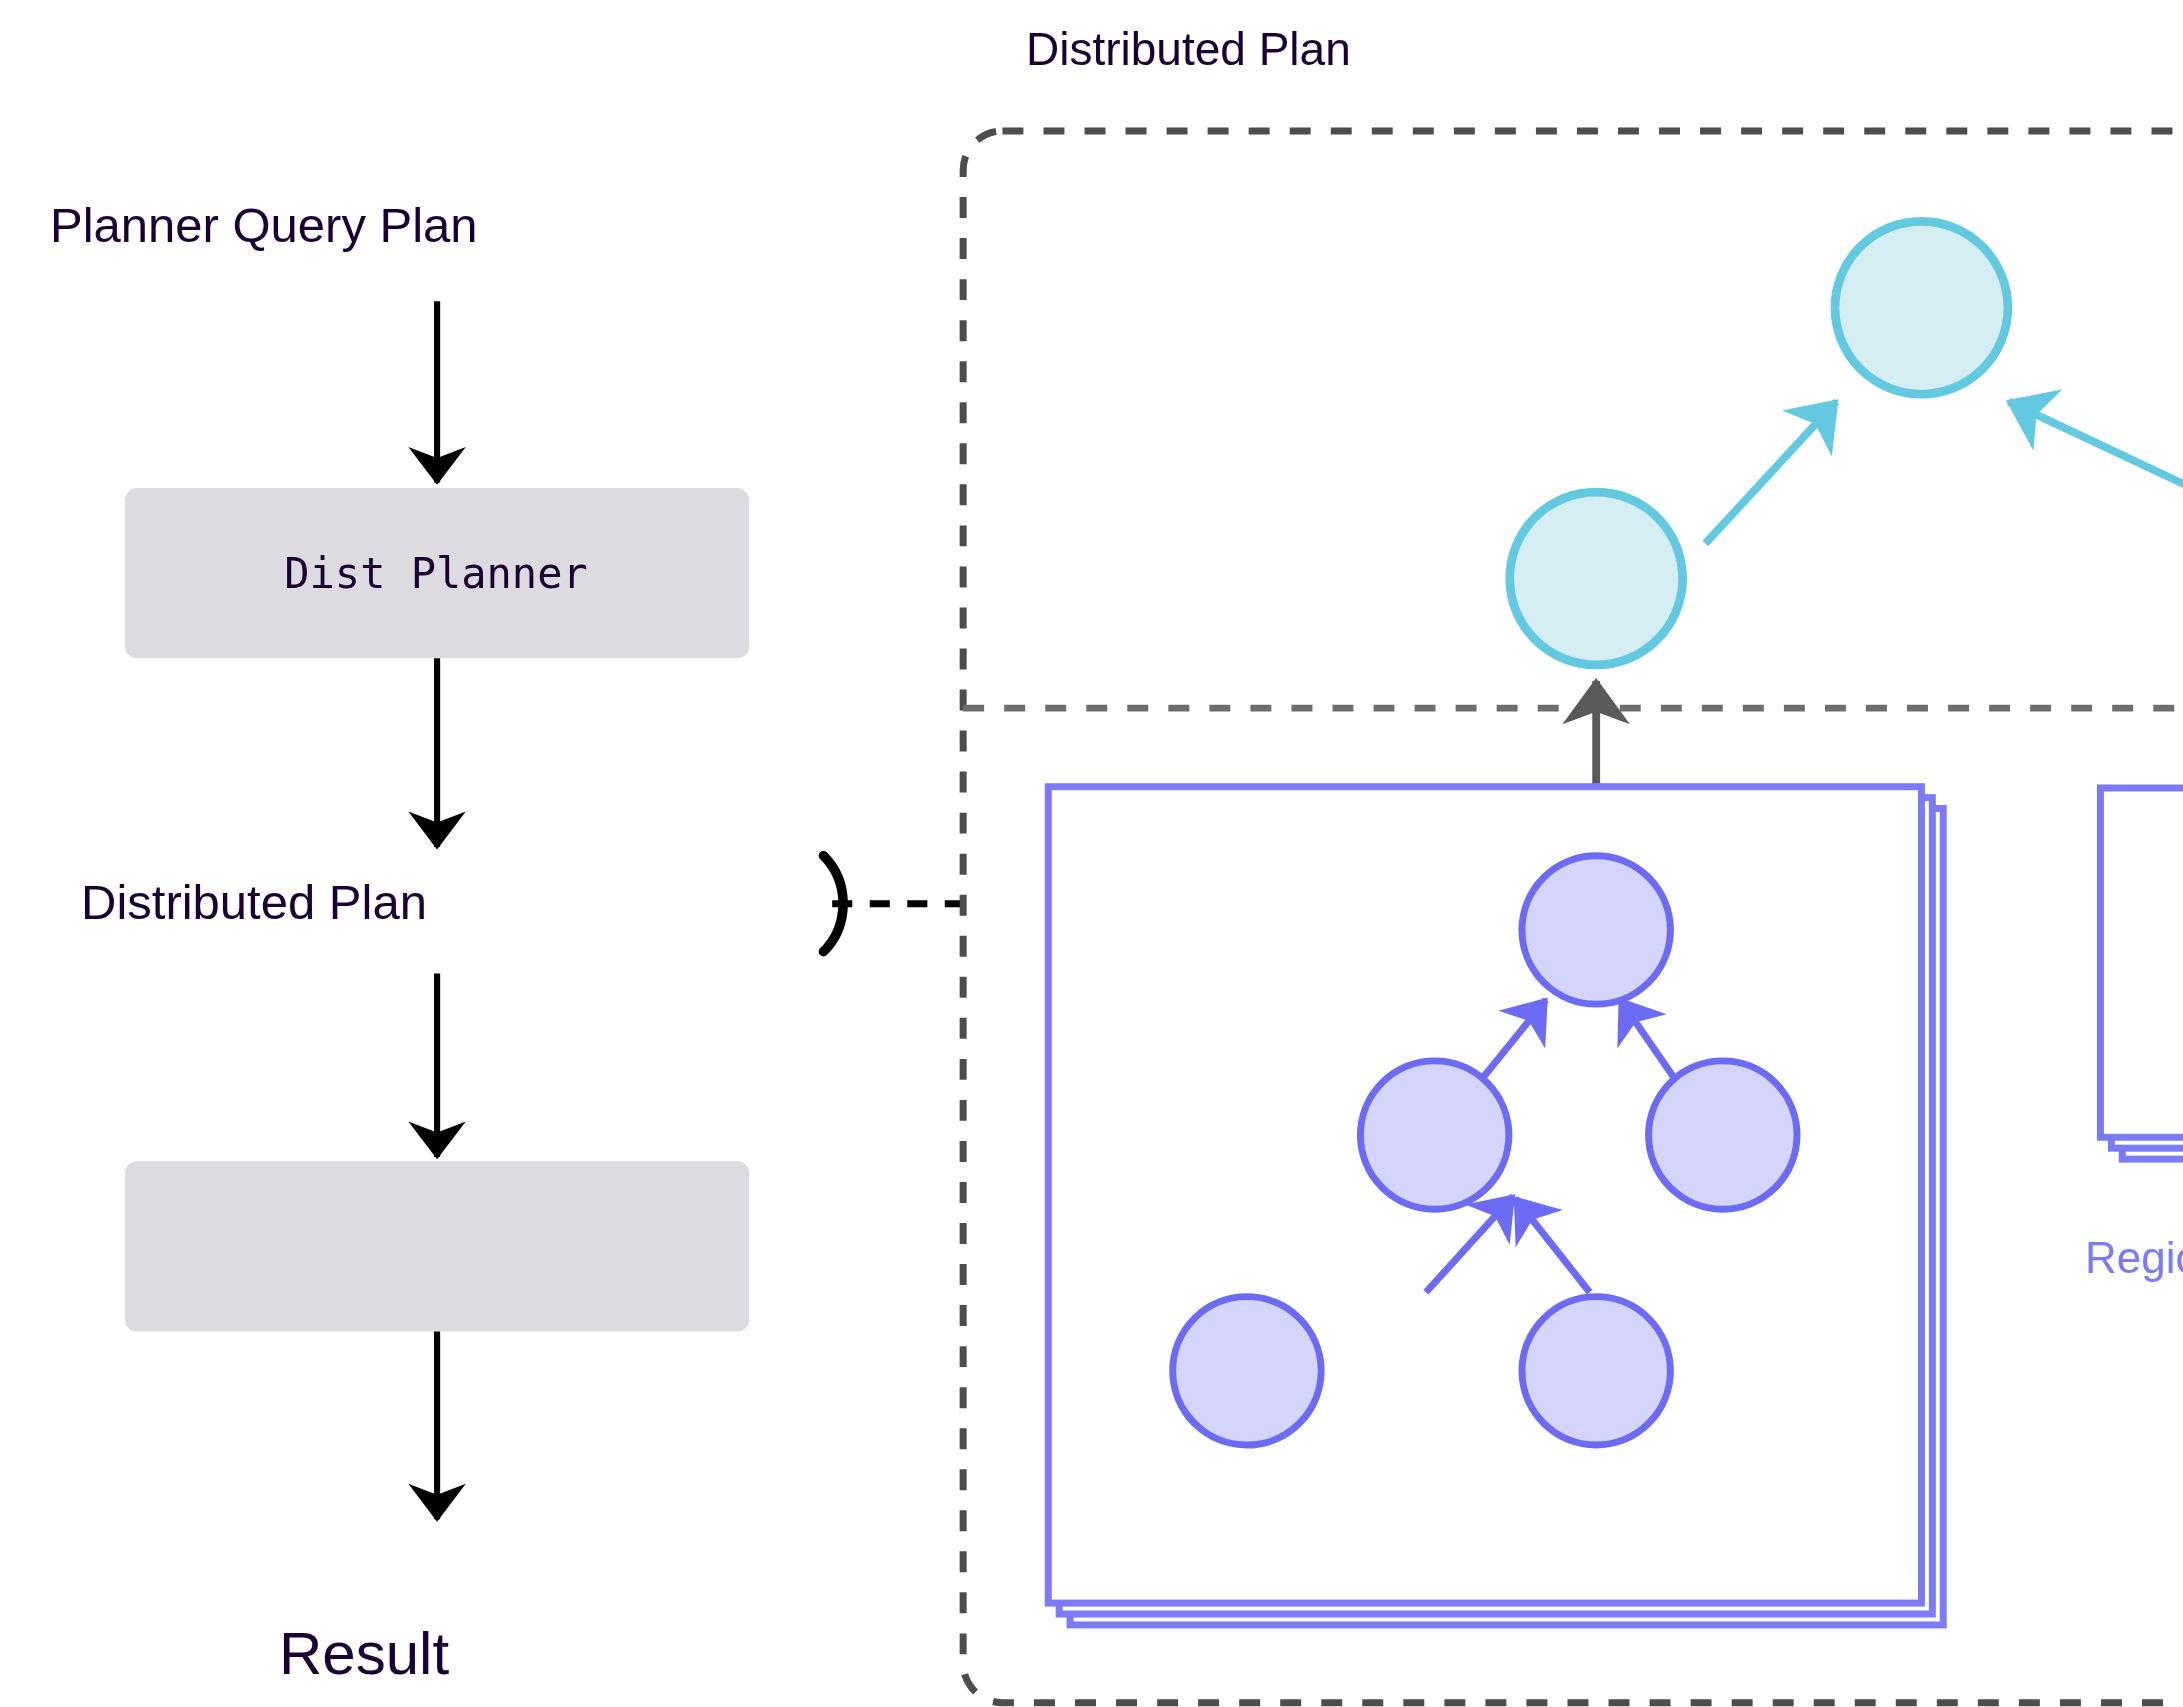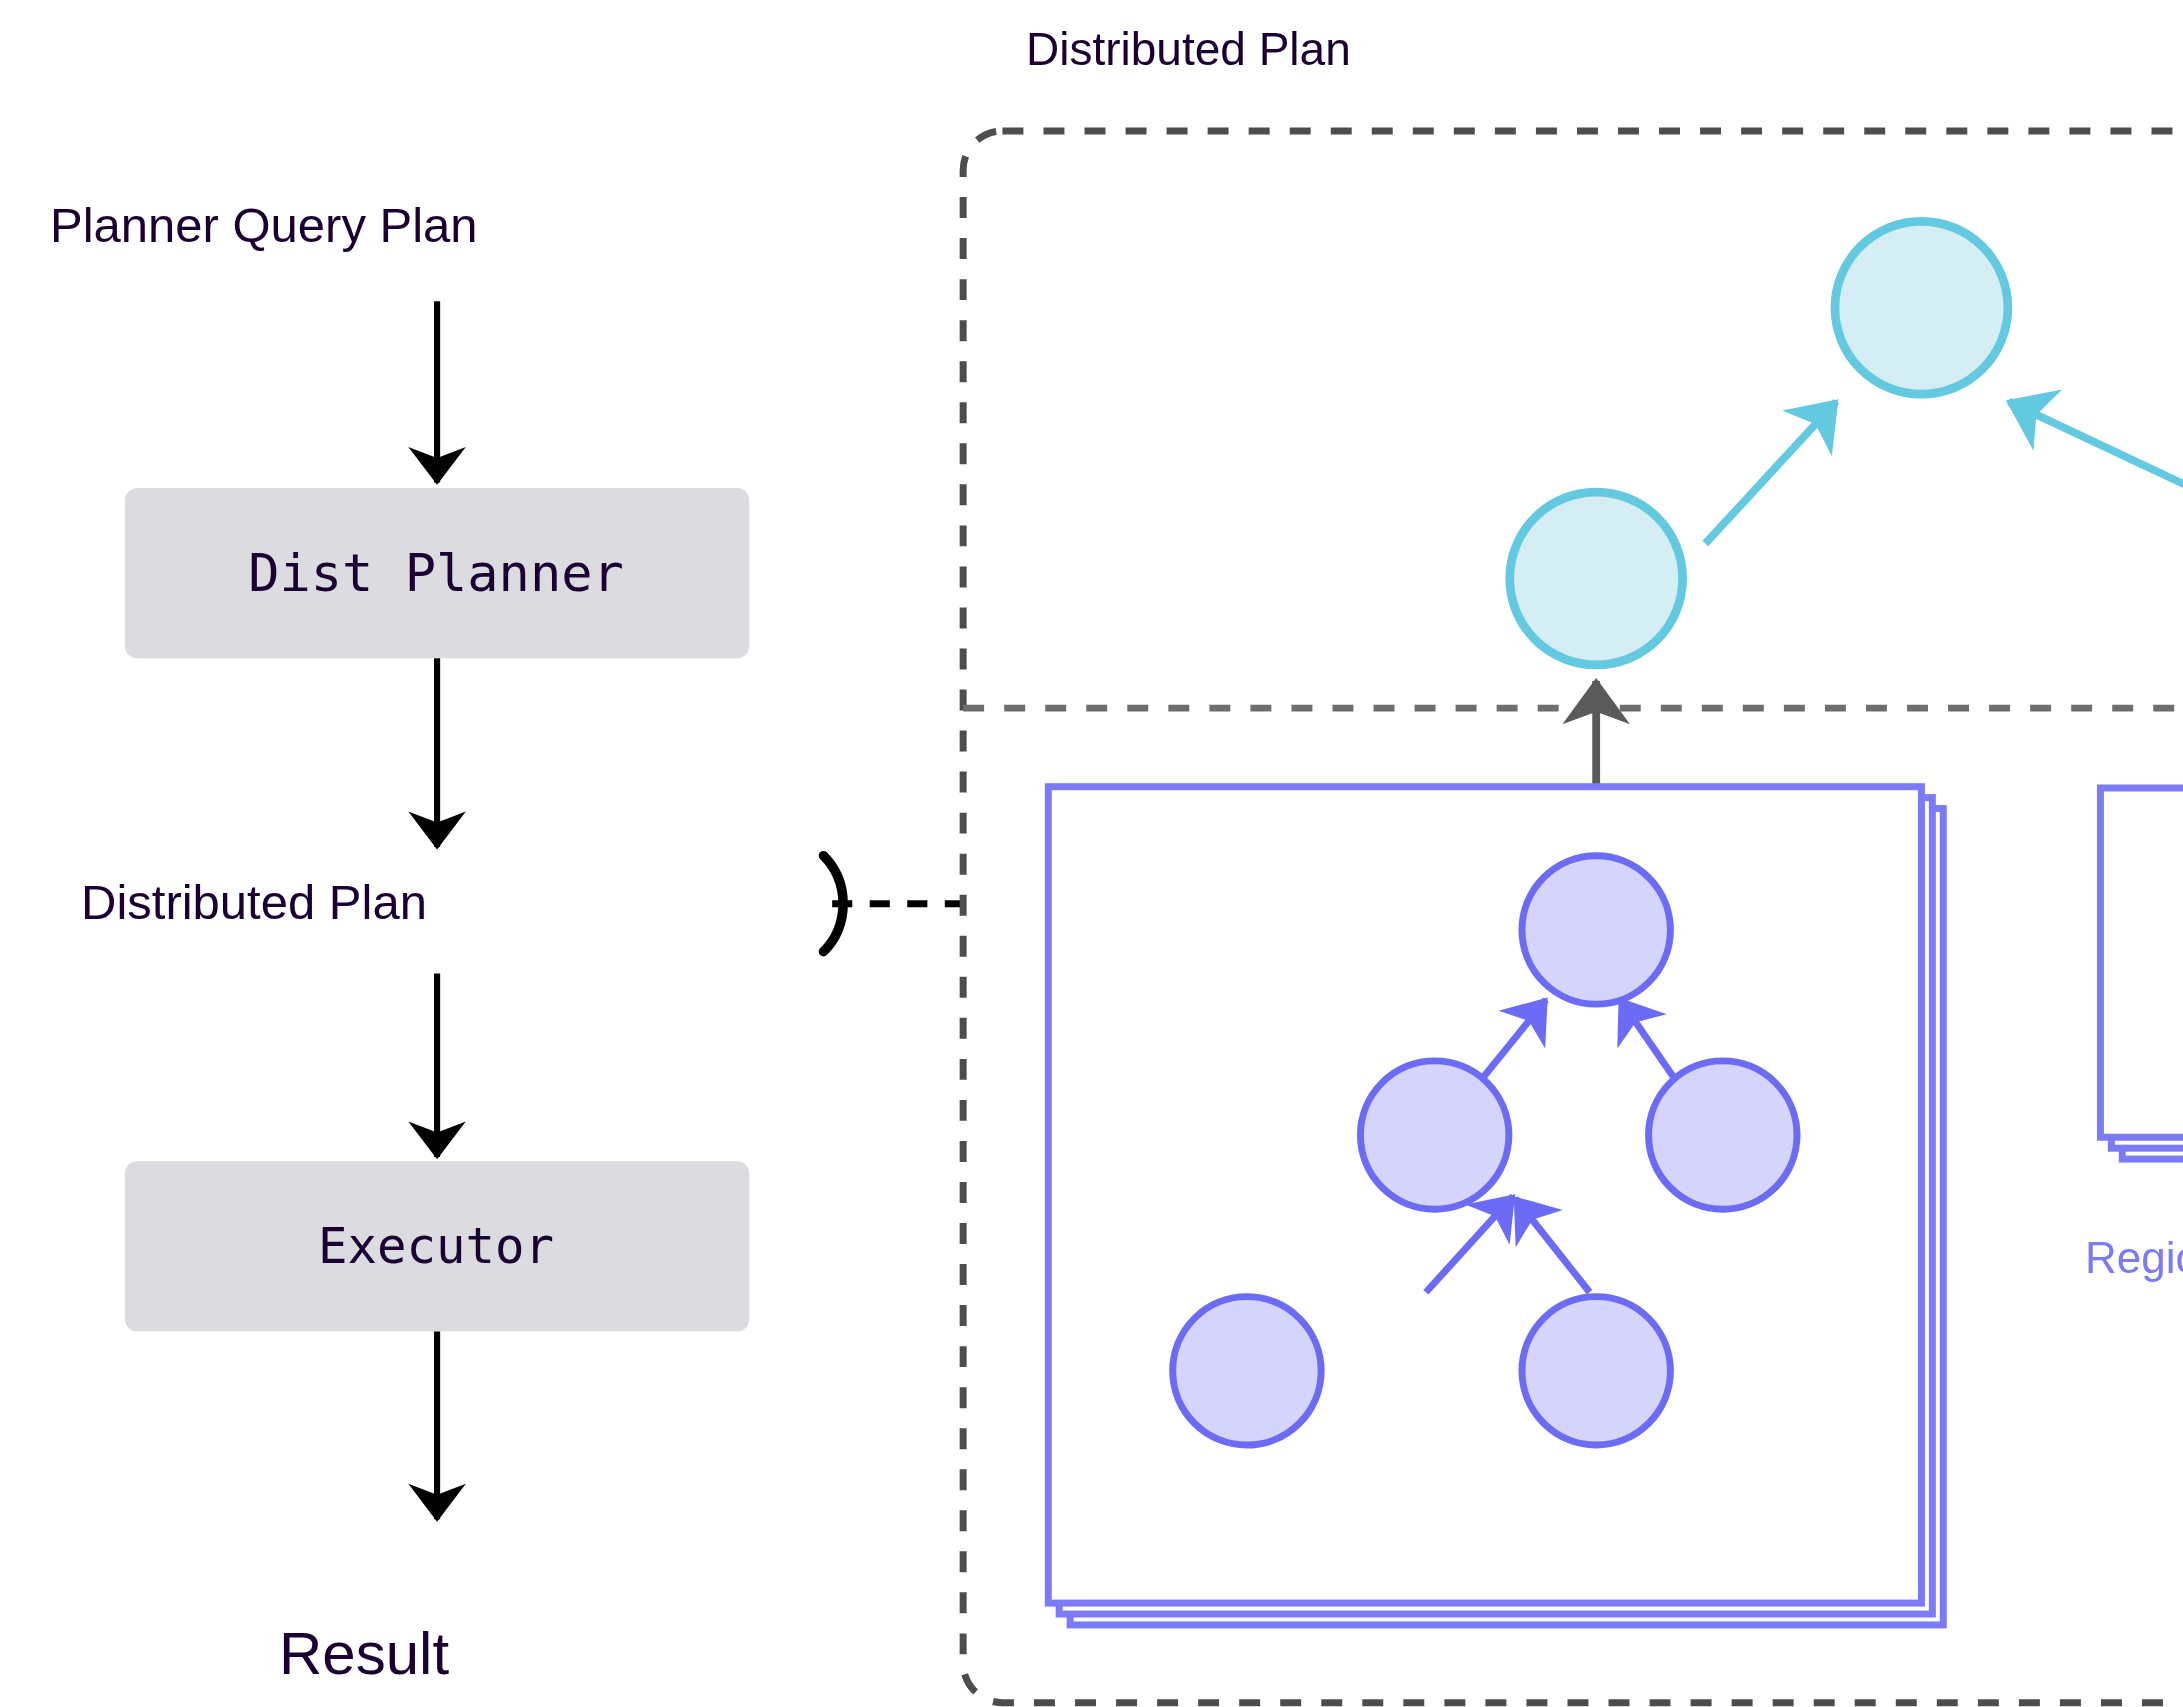--- a/index.html
+++ b/index.html
@@ -106,24 +106,23 @@
       <rect x="4810" y="1805" width="810" height="800" fill="#ffffff" stroke="#7b7bf8" stroke-width="16"></rect>
       <circle cx="5300" cy="2135" r="168" fill="#d5d5fb" stroke="#6b6bf5" stroke-width="16"></circle>
     </g>
 
   </svg>
 
   <div class="lbl lbl-dark" style="left:1026px;top:26px;font-size:46px;letter-spacing:0px;">Distributed Plan</div>
 
   <div class="lbl lbl-dark" style="left:50px;top:201px;font-size:49px;">Planner Query Plan</div>
 
-  <div class="box-text" style="left:124px;top:488px;width:624px;height:170px;font-size:52px;">Dist Planner</div>
+  <div class="box-text" style="left:124px;top:488px;width:624px;height:170px;font-size:42px;">Dist Planner</div>
 
   <div class="lbl lbl-dark" style="left:81px;top:878px;font-size:49px;">Distributed Plan</div>
 
-  <div class="box-text" style="left:124px;top:1161px;width:624px;height:170px;font-size:49px;">Executor</div>
 
   <div class="lbl lbl-dark" style="left:279px;top:1624px;font-size:60px;">Result</div>
 
   <div class="lbl lbl-purple" style="left:2085px;top:1236px;font-size:44px;">Regions</div>
 
 </div>
 
 
 </body></html>

